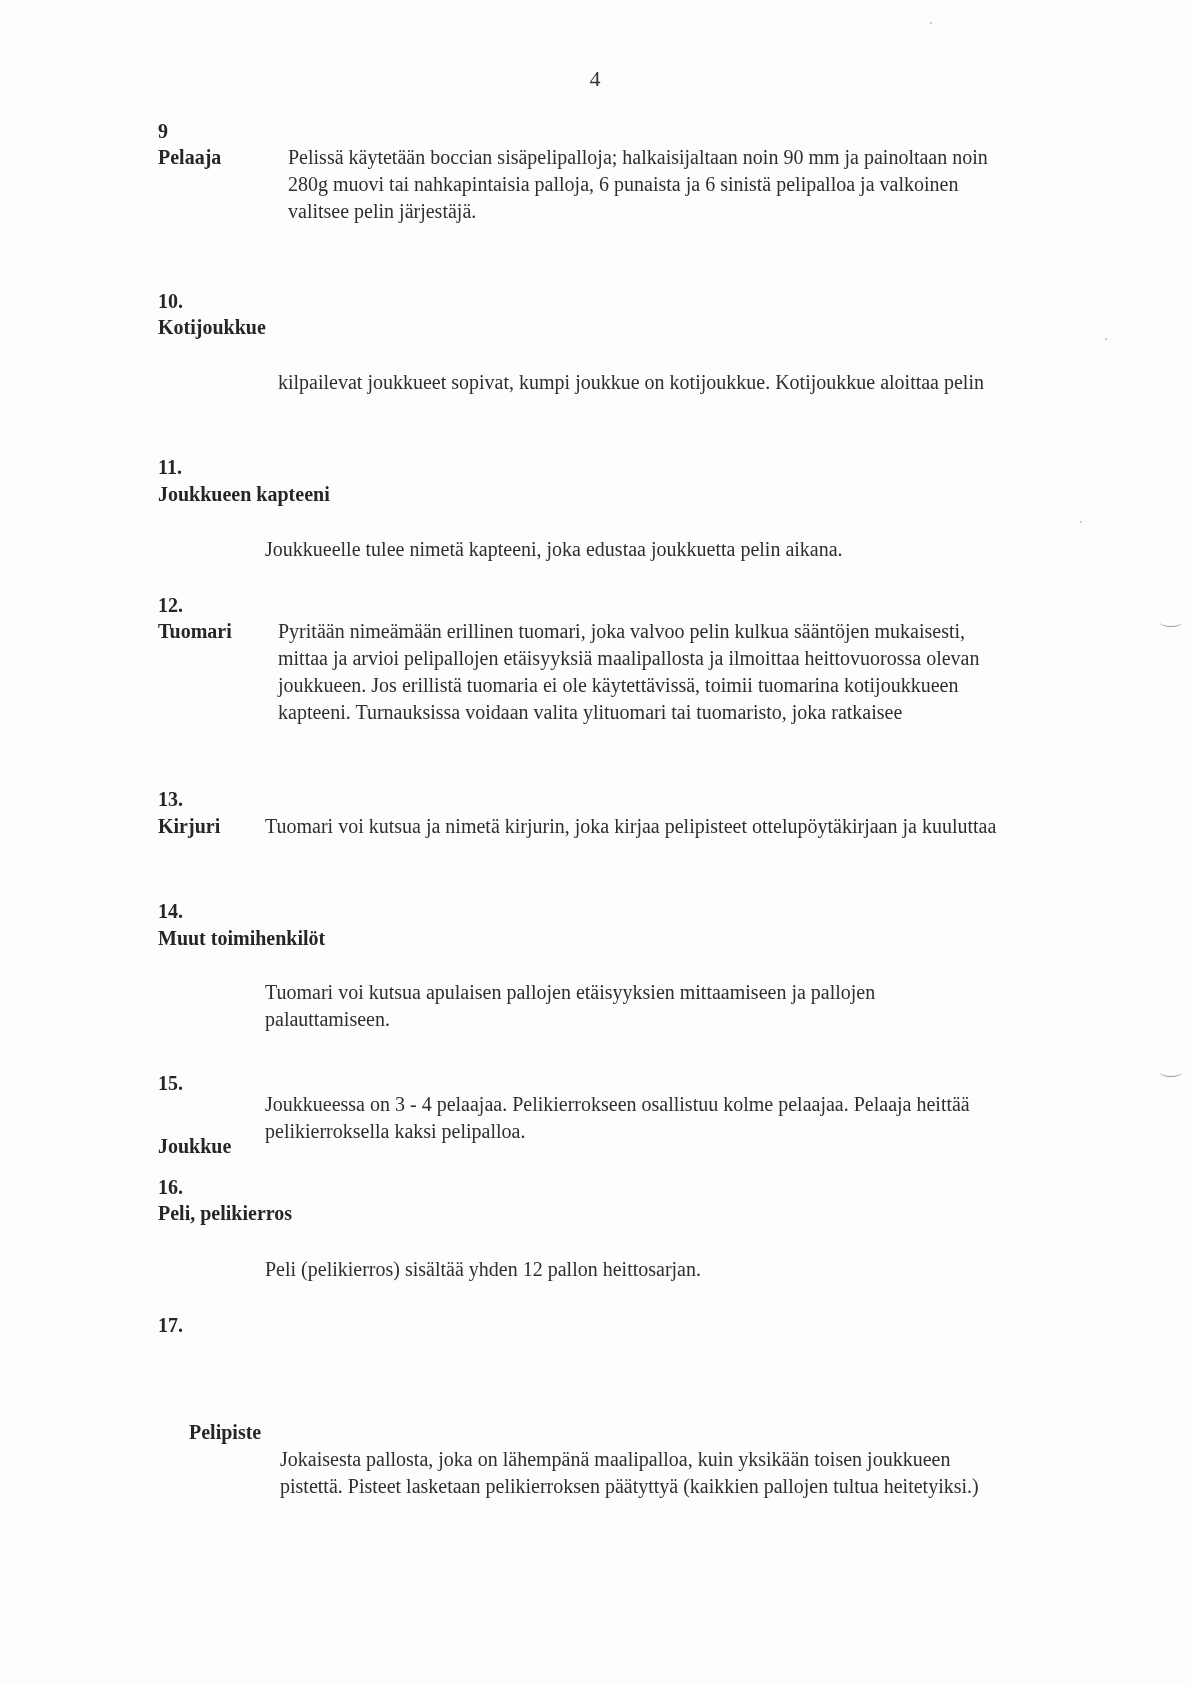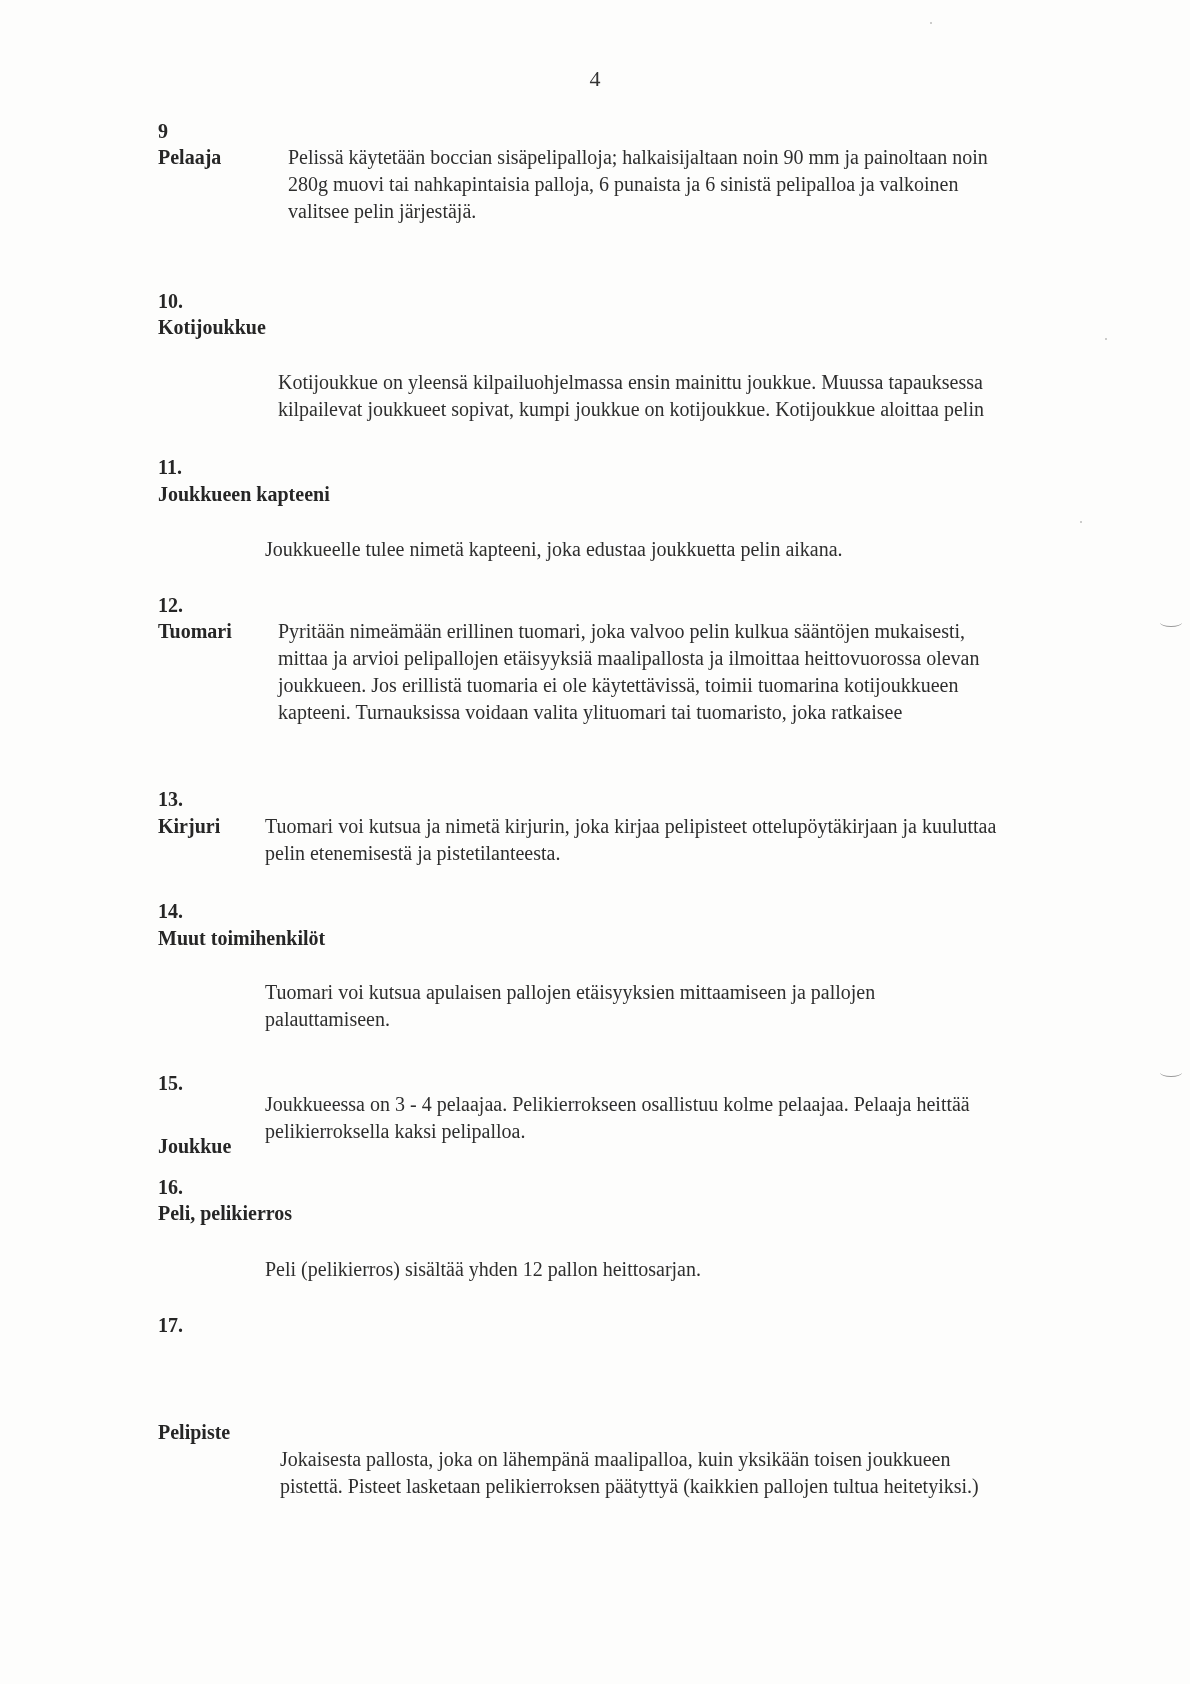--- a/index.html
+++ b/index.html
@@ -50,21 +50,20 @@
     <p>Pelissä käytetään boccian sisäpelipalloja; halkaisijaltaan noin 90 mm ja painoltaan noin</p>
     <p>280g muovi tai nahkapintaisia palloja, 6 punaista ja 6 sinistä pelipalloa ja valkoinen</p>
     <p>valitsee pelin järjestäjä.</p>
   </div>
 </div>
 
 <div>
   <div class="num" style="top:290px;">10.</div>
   <div class="head" style="top:316px;">Kotijoukkue</div>
   <div class="body" style="left:278px; top:369px;">
-    <p>Kotijoukkue on yleensä kilpailuohjelmassa ensin mainittu joukkue. Muussa tapauksessa</p>
     <p>kilpailevat joukkueet sopivat, kumpi joukkue on kotijoukkue. Kotijoukkue aloittaa pelin</p>
   </div>
 </div>
 
 <div>
   <div class="num" style="top:456px;">11.</div>
   <div class="head" style="top:483px;">Joukkueen kapteeni</div>
   <div class="body" style="left:265px; top:536px;">
     <p>Joukkueelle tulee nimetä kapteeni, joka edustaa joukkuetta  pelin aikana.</p>
   </div>
@@ -79,21 +78,20 @@
     <p>joukkueen. Jos erillistä tuomaria ei ole käytettävissä, toimii tuomarina kotijoukkueen</p>
     <p>kapteeni. Turnauksissa voidaan valita ylituomari tai tuomaristo, joka ratkaisee</p>
   </div>
 </div>
 
 <div>
   <div class="num" style="top:788px;">13.</div>
   <div class="head" style="top:815px;">Kirjuri</div>
   <div class="body" style="left:265px; top:813px;">
     <p>Tuomari voi kutsua ja nimetä kirjurin, joka kirjaa pelipisteet ottelupöytäkirjaan ja kuuluttaa</p>
-    <p>pelin etenemisestä ja pistetilanteesta.</p>
   </div>
 </div>
 
 <div>
   <div class="num" style="top:900px;">14.</div>
   <div class="head" style="top:927px;">Muut toimihenkilöt</div>
   <div class="body" style="left:265px; top:979px;">
     <p>Tuomari voi kutsua apulaisen pallojen etäisyyksien mittaamiseen ja pallojen</p>
     <p>palauttamiseen.</p>
   </div>
@@ -111,21 +109,21 @@
 <div>
   <div class="num" style="top:1176px;">16.</div>
   <div class="head" style="top:1202px;">Peli, pelikierros</div>
   <div class="body" style="left:265px; top:1256px;">
     <p>Peli (pelikierros) sisältää yhden 12 pallon heittosarjan.</p>
   </div>
 </div>
 
 <div>
   <div class="num" style="top:1314px;">17.</div>
-  <div class="head" style="top:1421px;">Pelipiste</div>
+  <div class="head" style="top:1421px;margin-left:31px;">Pelipiste</div>
   <div class="body" style="left:280px; top:1446px;">
     <p> Jokaisesta pallosta, joka on lähempänä maalipalloa, kuin yksikään toisen joukkueen</p>
     <p>pistettä. Pisteet lasketaan pelikierroksen päätyttyä (kaikkien pallojen tultua heitetyiksi.)</p>
   </div>
 </div>
 
 <div class="mark" style="left:1160px; top:618px;"></div>
 <div class="mark" style="left:1160px; top:1068px;"></div>
 <div class="dot" style="left:1105px; top:338px;"></div>
 <div class="dot" style="left:1080px; top:521px;"></div>

